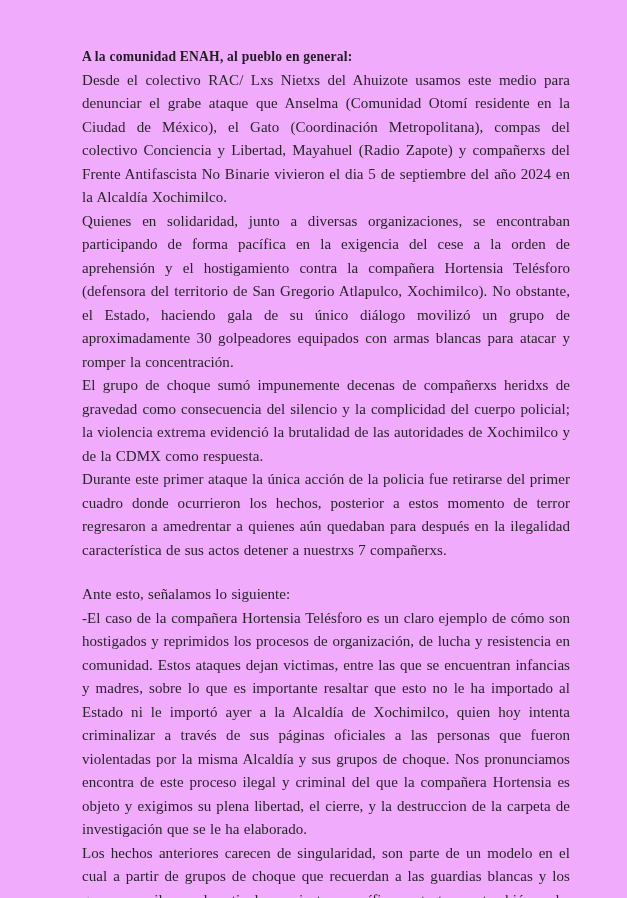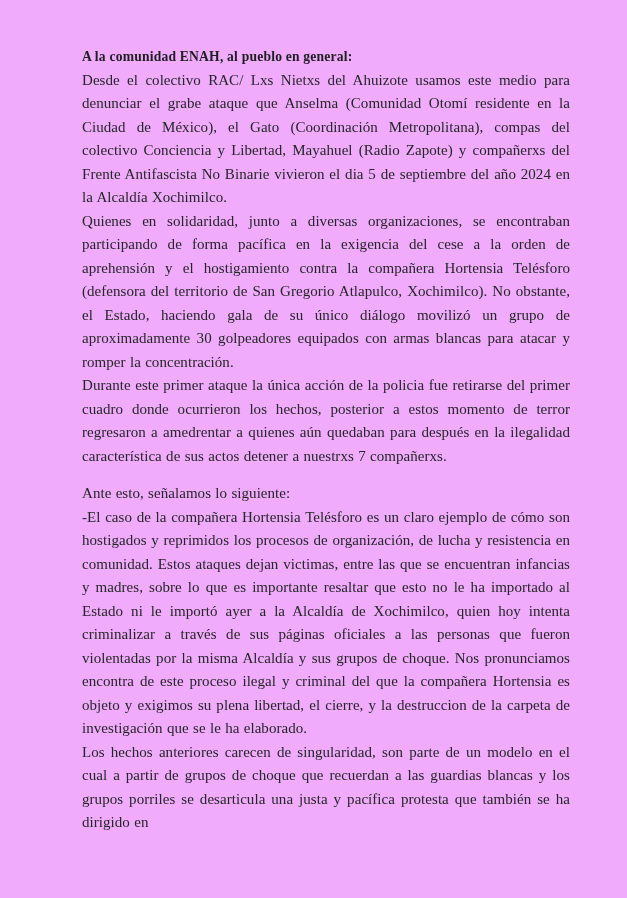--- a/index.html
+++ b/index.html
@@ -29,29 +29,30 @@
   .para {
     margin: 0;
     font-size: 15px;
     line-height: 23.5px;
     text-align: justify;
     text-justify: inter-word;
     word-spacing: 0.5px;
     letter-spacing: 0.05px;
   }
   .para.gap {
-    margin-top: 14px;
+    margin-top: 21px;
   }
 </style>
 </head>
 <body>
 
 <div class="page">
   <h1 class="doc-title">A la comunidad ENAH, al pueblo en general:</h1>
   <div>
       <p class="para">Desde el colectivo RAC/ Lxs Nietxs del Ahuizote usamos este medio para denunciar el grabe ataque que Anselma (Comunidad Otomí residente en la Ciudad de México), el Gato (Coordinación Metropolitana), compas del colectivo Conciencia y Libertad, Mayahuel (Radio Zapote) y compañerxs del Frente Antifascista No Binarie vivieron el dia 5 de septiembre del año 2024 en la Alcaldía Xochimilco.</p>
       <p class="para">Quienes en solidaridad, junto a diversas organizaciones, se encontraban participando de forma pacífica en la exigencia del cese a la orden de aprehensión y el hostigamiento contra la compañera Hortensia Telésforo (defensora del territorio de San Gregorio Atlapulco, Xochimilco). No obstante, el Estado, haciendo gala de su único diálogo movilizó un grupo de aproximadamente 30 golpeadores equipados con armas blancas para atacar y romper la concentración.</p>
+      <p class="para">El grupo de choque sumó impunemente decenas de compañerxs heridxs de gravedad como consecuencia del silencio y la complicidad del cuerpo policial; la violencia extrema evidenció la brutalidad de las autoridades de Xochimilco y de la CDMX como respuesta.</p>
       <p class="para">Durante este primer ataque la única acción de la policia fue retirarse del primer cuadro donde ocurrieron los hechos, posterior a estos momento de terror regresaron a amedrentar a quienes aún quedaban para después en la ilegalidad característica de sus actos detener a nuestrxs 7 compañerxs.</p>
       <p class="para gap">Ante esto, señalamos lo siguiente:</p>
       <p class="para">-El caso de la compañera Hortensia Telésforo es un claro ejemplo de cómo son hostigados y reprimidos los procesos de organización, de lucha y resistencia en comunidad. Estos ataques dejan victimas, entre las que se encuentran infancias y madres, sobre lo que es importante resaltar que esto no le ha importado al Estado ni le importó ayer a la Alcaldía de Xochimilco, quien hoy intenta criminalizar a través de sus páginas oficiales a las personas que fueron violentadas por la misma Alcaldía y sus grupos de choque. Nos pronunciamos encontra de este proceso ilegal y criminal del que la compañera Hortensia es objeto y exigimos su plena libertad, el cierre, y la destruccion de la carpeta de investigación que se le ha elaborado.</p>
       <p class="para">Los hechos anteriores carecen de singularidad, son parte de un modelo en el cual a partir de grupos de choque que recuerdan a las guardias blancas y los grupos porriles se desarticula una justa y pacífica protesta que también se ha dirigido en</p>
     </div>
 </div>
 
 </body></html>

